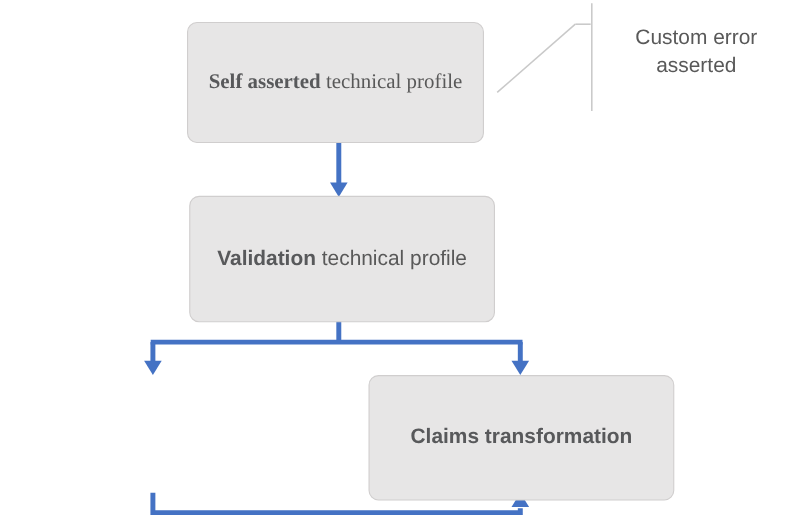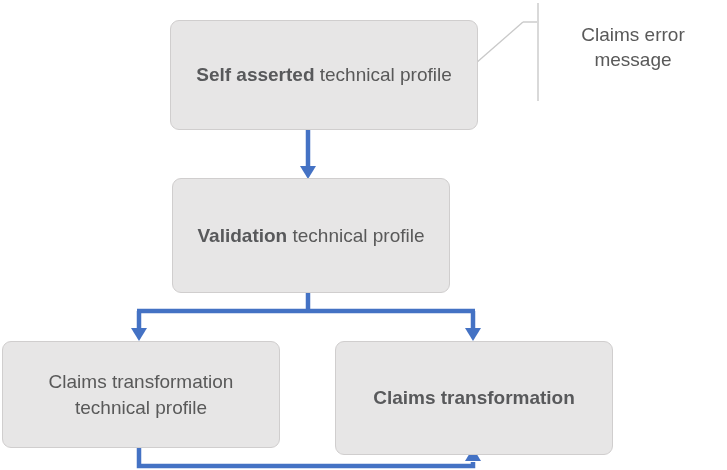--- a/index.html
+++ b/index.html
@@ -44,21 +44,21 @@
   }
   .node-text {
     display: block;
     width: 100%;
   }
   .node-text b {
     font-weight: bold;
     color: #58595b;
   }
   .node-self-asserted {
-    left: 170px;  top: 20px;  width: 308px; height: 110px;
+    left: 170px;  top: 20px;  width: 270px; height: 110px; font-family: Liberation Serif, serif;
   }
   .node-validation {
     left: 172px;  top: 178px; width: 278px; height: 115px;
   }
   .node-claims-tp {
     left: 2px;    top: 341px; width: 278px; height: 107px;
   }
   .node-claims {
     left: 335px;  top: 341px; width: 278px; height: 114px;
   }
@@ -108,23 +108,20 @@
   </svg>
 
   <div class="node node-self-asserted">
     <span class="node-text"><b>Self asserted</b><span> technical profile</span></span>
   </div>
 
   <div class="node node-validation">
     <span class="node-text"><b>Validation</b><span> technical profile</span></span>
   </div>
 
-  <div class="node node-claims-tp">
-    <span class="node-text"><b></b><span>Claims transformation technical profile</span></span>
-  </div>
 
   <div class="node node-claims">
     <span class="node-text"><b>Claims transformation</b><span></span></span>
   </div>
 
-  <div class="callout-label">Claims error message</div>
+  <div class="callout-label">Custom error asserted</div>
 
 </div>
 
 </body></html>

